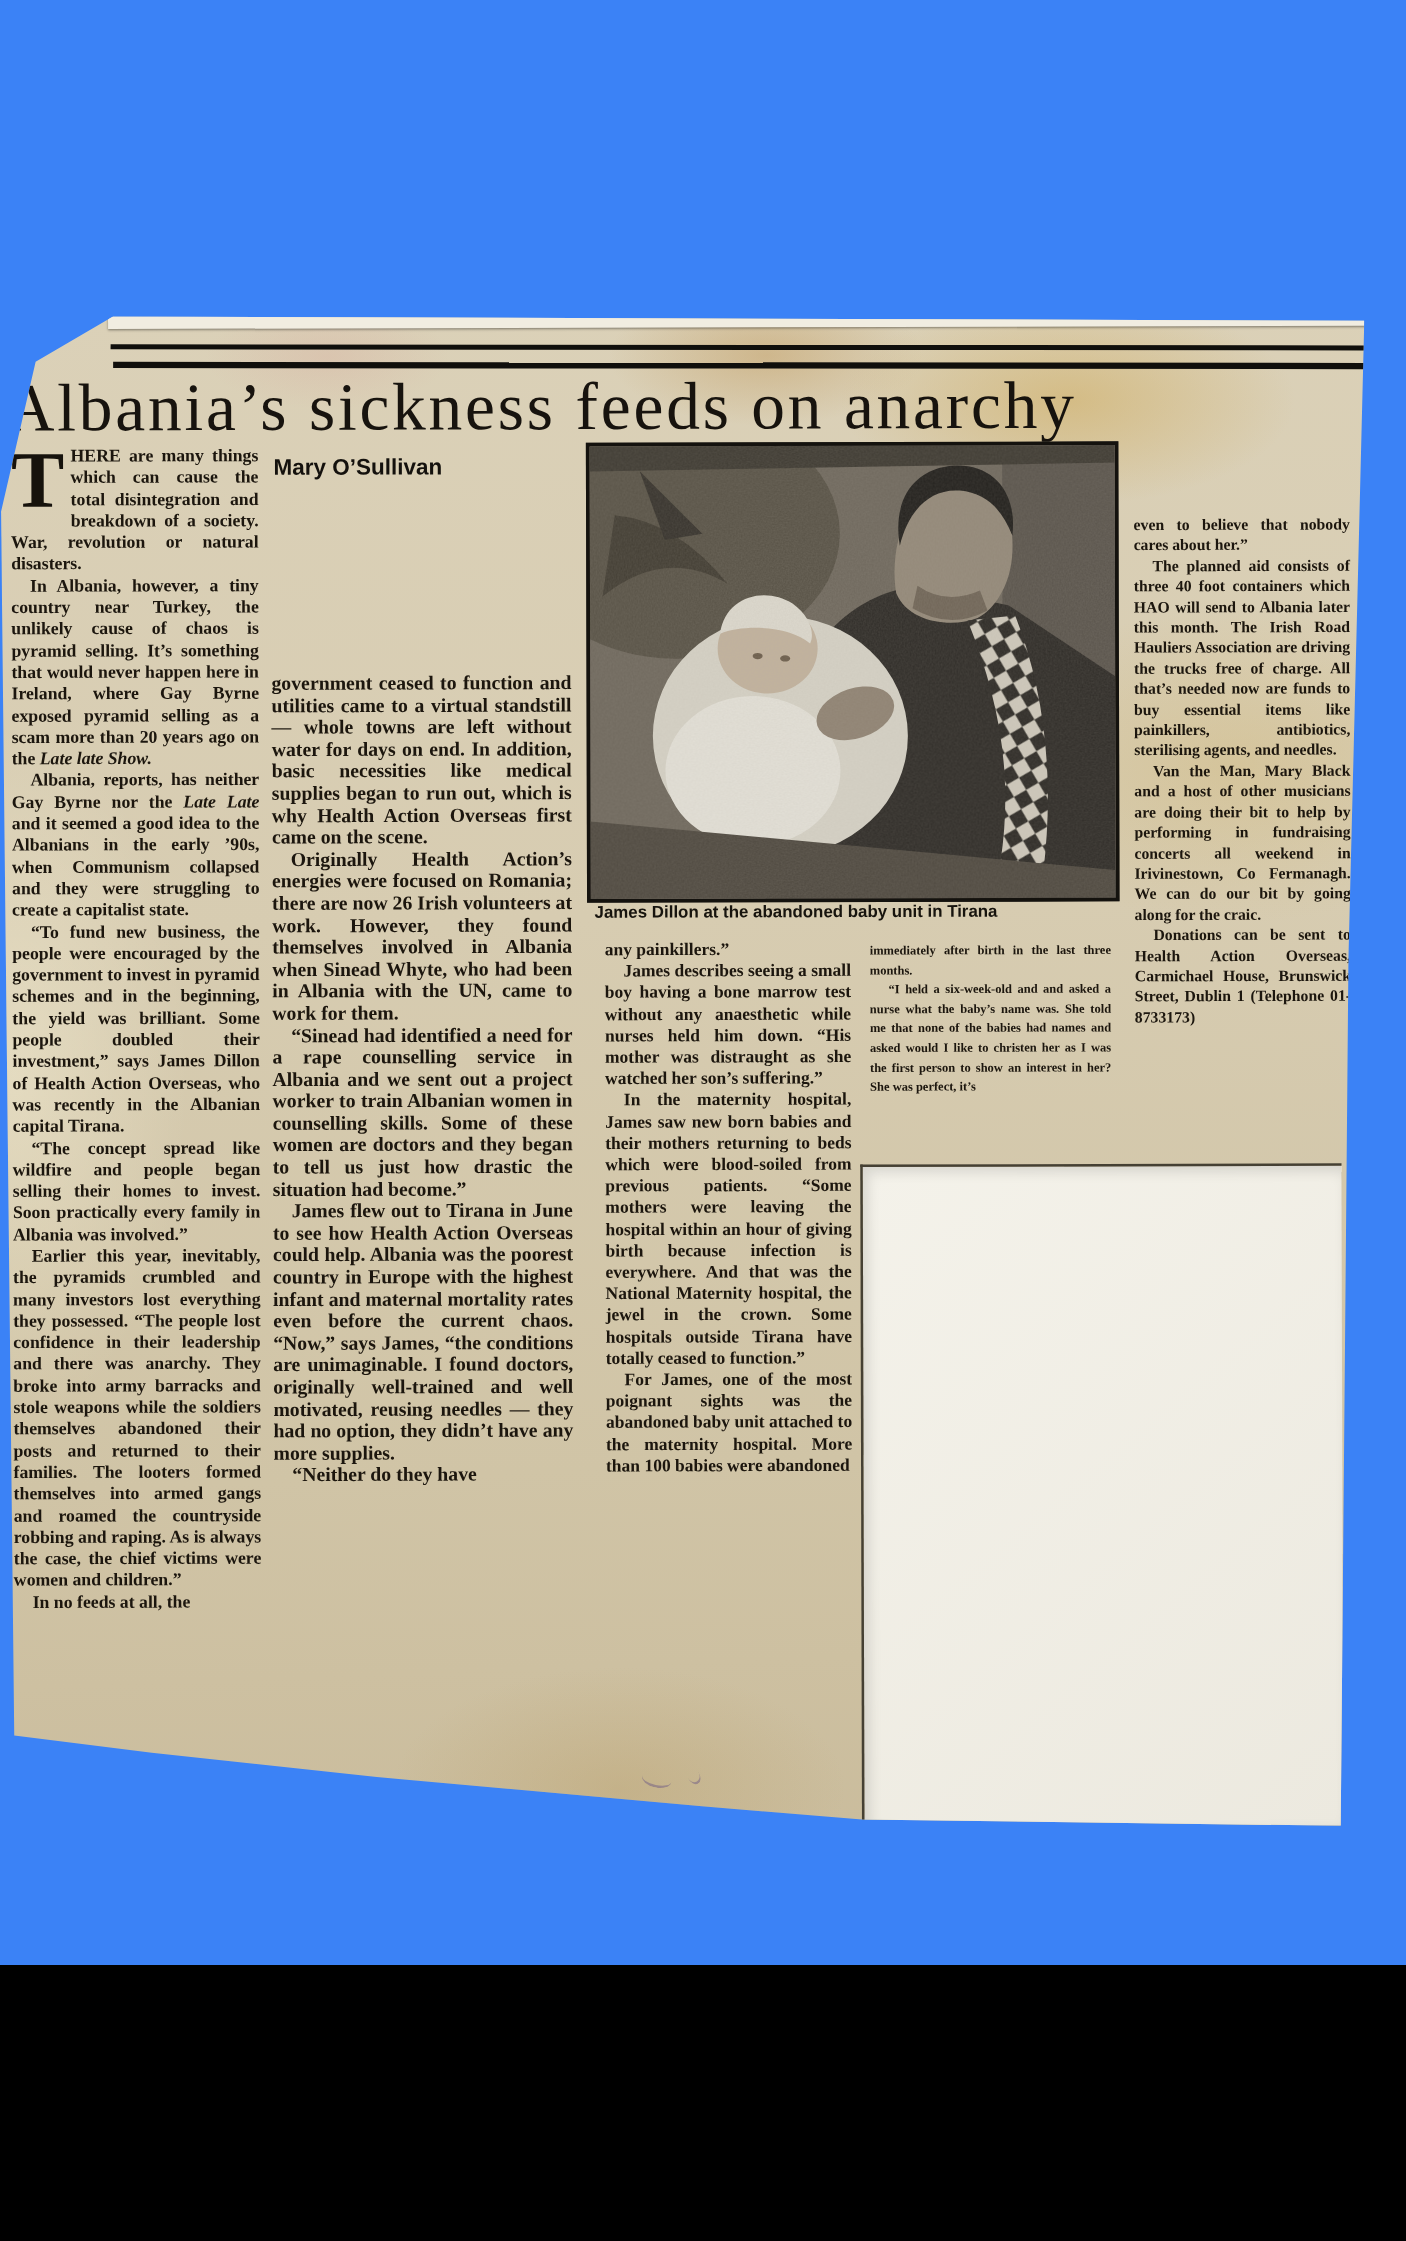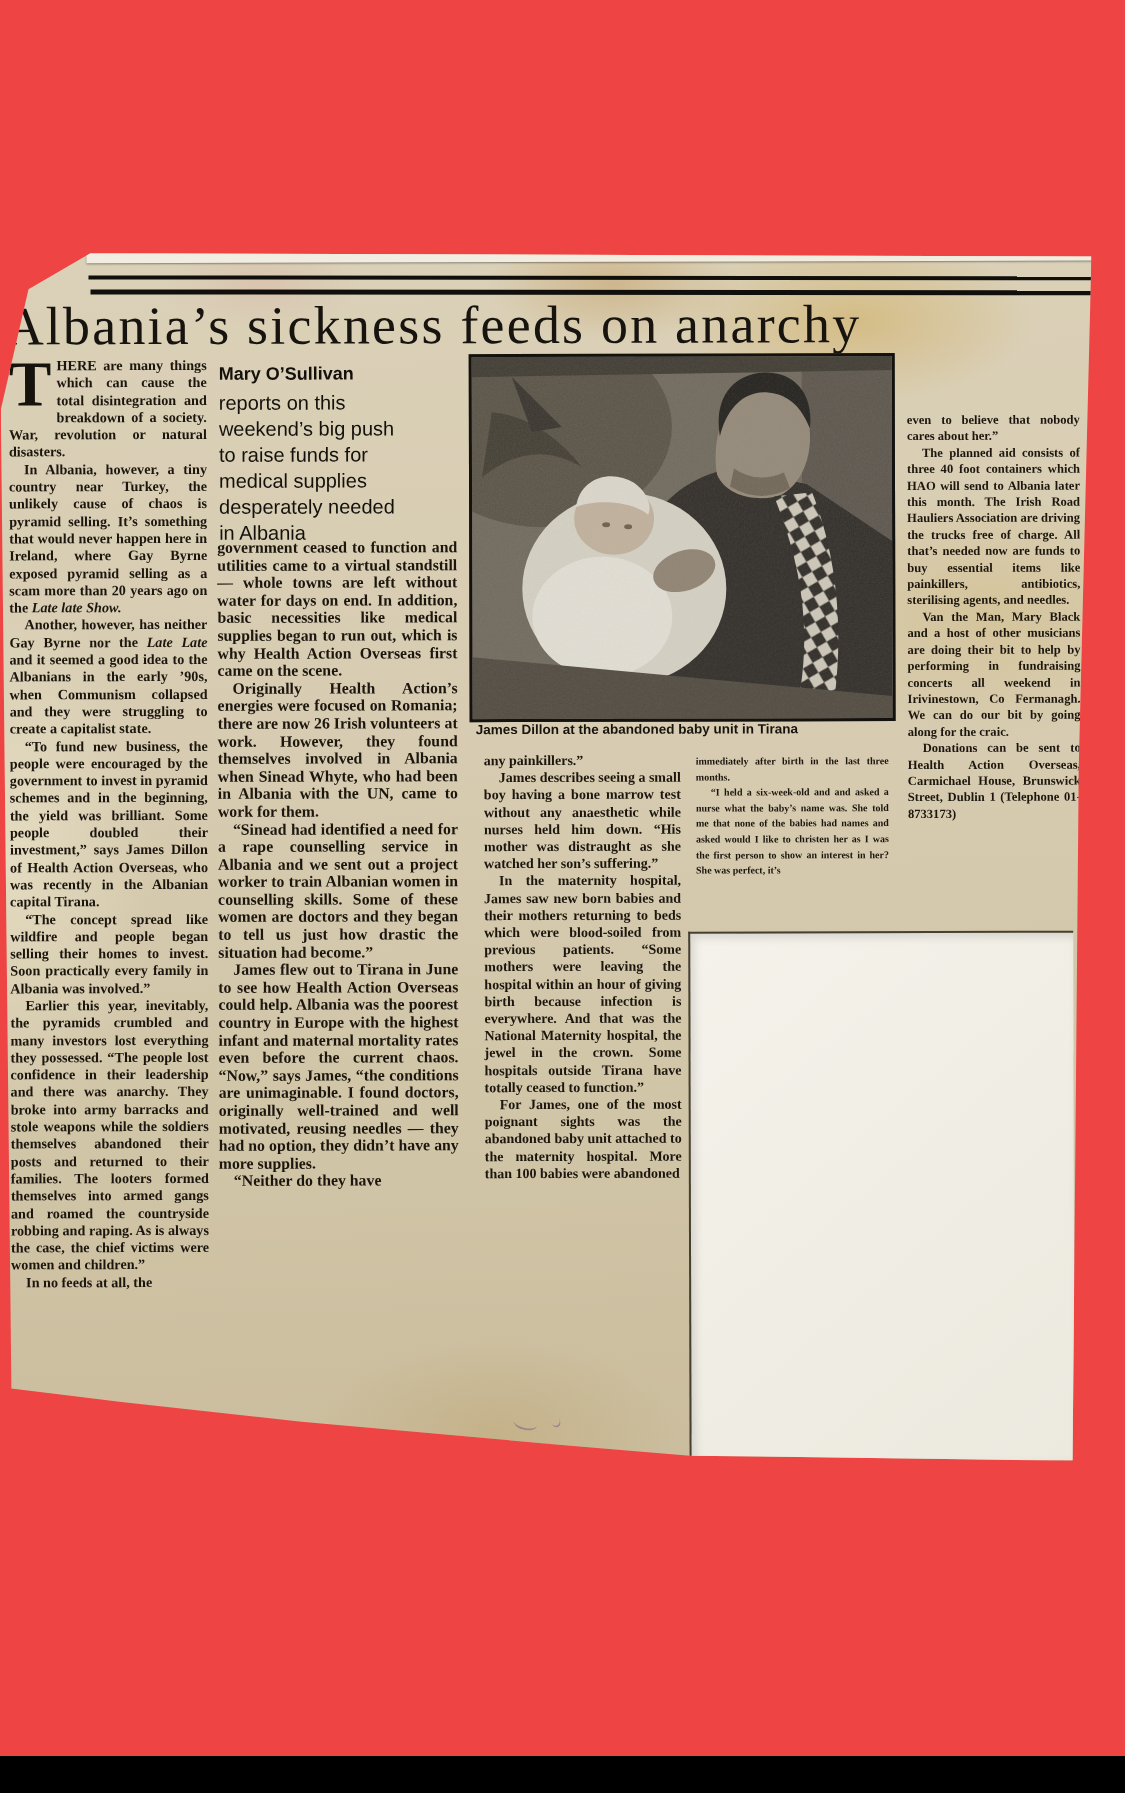--- a/index.html
+++ b/index.html
@@ -1,16 +1,16 @@
 <!DOCTYPE html>
 <html><head>
 <meta charset="utf-8">
 <style>
   html,body{margin:0;padding:0;background:#000;}
-  .stage{position:relative;width:1125px;height:1756px;background:#ef4444;overflow:hidden;
+  .stage{position:relative;width:1125px;height:1572px;background:#3b82f6;overflow:hidden;
          font-family:"Liberation Serif",serif;}
   .clipping{position:absolute;left:0;top:248px;width:1097px;height:1220px;
     background:
       radial-gradient(ellipse 260px 120px at 78% 6%, rgba(206,168,84,.50), rgba(206,168,84,0) 70%),
       radial-gradient(ellipse 180px 80px at 56% 3%, rgba(186,140,70,.38), rgba(186,140,70,0) 70%),
       radial-gradient(ellipse 140px 60px at 24% 3%, rgba(214,160,150,.25), rgba(214,160,150,0) 70%),
       radial-gradient(ellipse 300px 180px at 90% 30%, rgba(205,175,100,.30), rgba(205,175,100,0) 70%),
       radial-gradient(ellipse 260px 140px at 45% 97%, rgba(180,150,90,.30), rgba(180,150,90,0) 70%),
       radial-gradient(ellipse 200px 400px at 1% 50%, rgba(255,250,225,.35), rgba(255,250,225,0) 70%),
       linear-gradient(178deg,#dbd1b8 0%,#d7ccb1 40%,#d0c4a6 75%,#cabc9c 100%);
@@ -61,30 +61,29 @@
 
     <div class="top-strip"></div>
     <div class="rule rule1"></div>
     <div class="rule rule2"></div>
 
     <h1 class="headline">Albania’s sickness feeds on anarchy</h1>
 
     <div class="col col1">
       <p class="noind"><span class="dropcap">T</span><span>HERE are many things which can cause the total disintegration and breakdown of a society. War, revolution or natural disasters.</span></p>
       <p><span>In Albania, however, a tiny country near Turkey, the unlikely cause of chaos is pyramid selling. It’s something that would never happen here in Ireland, where Gay Byrne exposed pyramid selling as a scam more than 20 years ago on the </span><i>Late late Show.</i></p>
-      <p><span>Another, however, has neither Gay Byrne nor the </span><i>Late Late</i><span> and it seemed a good idea to the Albanians in the early ’90s, when Communism collapsed and they were struggling to create a capitalist state.</span></p>
+      <p><span>Albania, reports, has neither Gay Byrne nor the </span><i>Late Late</i><span> and it seemed a good idea to the Albanians in the early ’90s, when Communism collapsed and they were struggling to create a capitalist state.</span></p>
       <p>“To fund new business, the people were encouraged by the government to invest in pyramid schemes and in the beginning, the yield was brilliant. Some people doubled their investment,” says James Dillon of Health Action Overseas, who was recently in the Albanian capital Tirana.</p>
       <p>“The concept spread like wildfire and people began selling their homes to invest. Soon practically every family in Albania was involved.”</p>
       <p>Earlier this year, inevitably, the pyramids crumbled and many investors lost everything they possessed. “The people lost confidence in their leadership and there was anarchy. They broke into army barracks and stole weapons while the soldiers themselves abandoned their posts and returned to their families. The looters formed themselves into armed gangs and roamed the countryside robbing and raping. As is always the case, the chief victims were women and children.”</p>
       <p>In no feeds at all, the</p>
     </div>
 
     <div class="byline">
       <span class="author">Mary O’Sullivan</span>
-      <span class="byline-rest">reports on this weekend’s big push to raise funds for medical supplies desperately needed in Albania</span>
     </div>
 
     <div class="col col2">
       <p class="noind">government ceased to function and utilities came to a virtual standstill — whole towns are left without water for days on end. In addition, basic necessities like medical supplies began to run out, which is why Health Action Overseas first came on the scene.</p>
       <p>Originally Health Action’s energies were focused on Romania; there are now 26 Irish volunteers at work. However, they found themselves involved in Albania when Sinead Whyte, who had been in Albania with the UN, came to work for them.</p>
       <p>“Sinead had identified a need for a rape counselling service in Albania and we sent out a project worker to train Albanian women in counselling skills. Some of these women are doctors and they began to tell us just how drastic the situation had become.”</p>
       <p>James flew out to Tirana in June to see how Health Action Overseas could help. Albania was the poorest country in Europe with the highest infant and maternal mortality rates even before the current chaos. “Now,” says James, “the conditions are unimaginable. I found doctors, originally well-trained and well motivated, reusing needles — they had no option, they didn’t have any more supplies.</p>
       <p>“Neither do they have</p>
     </div>
 

